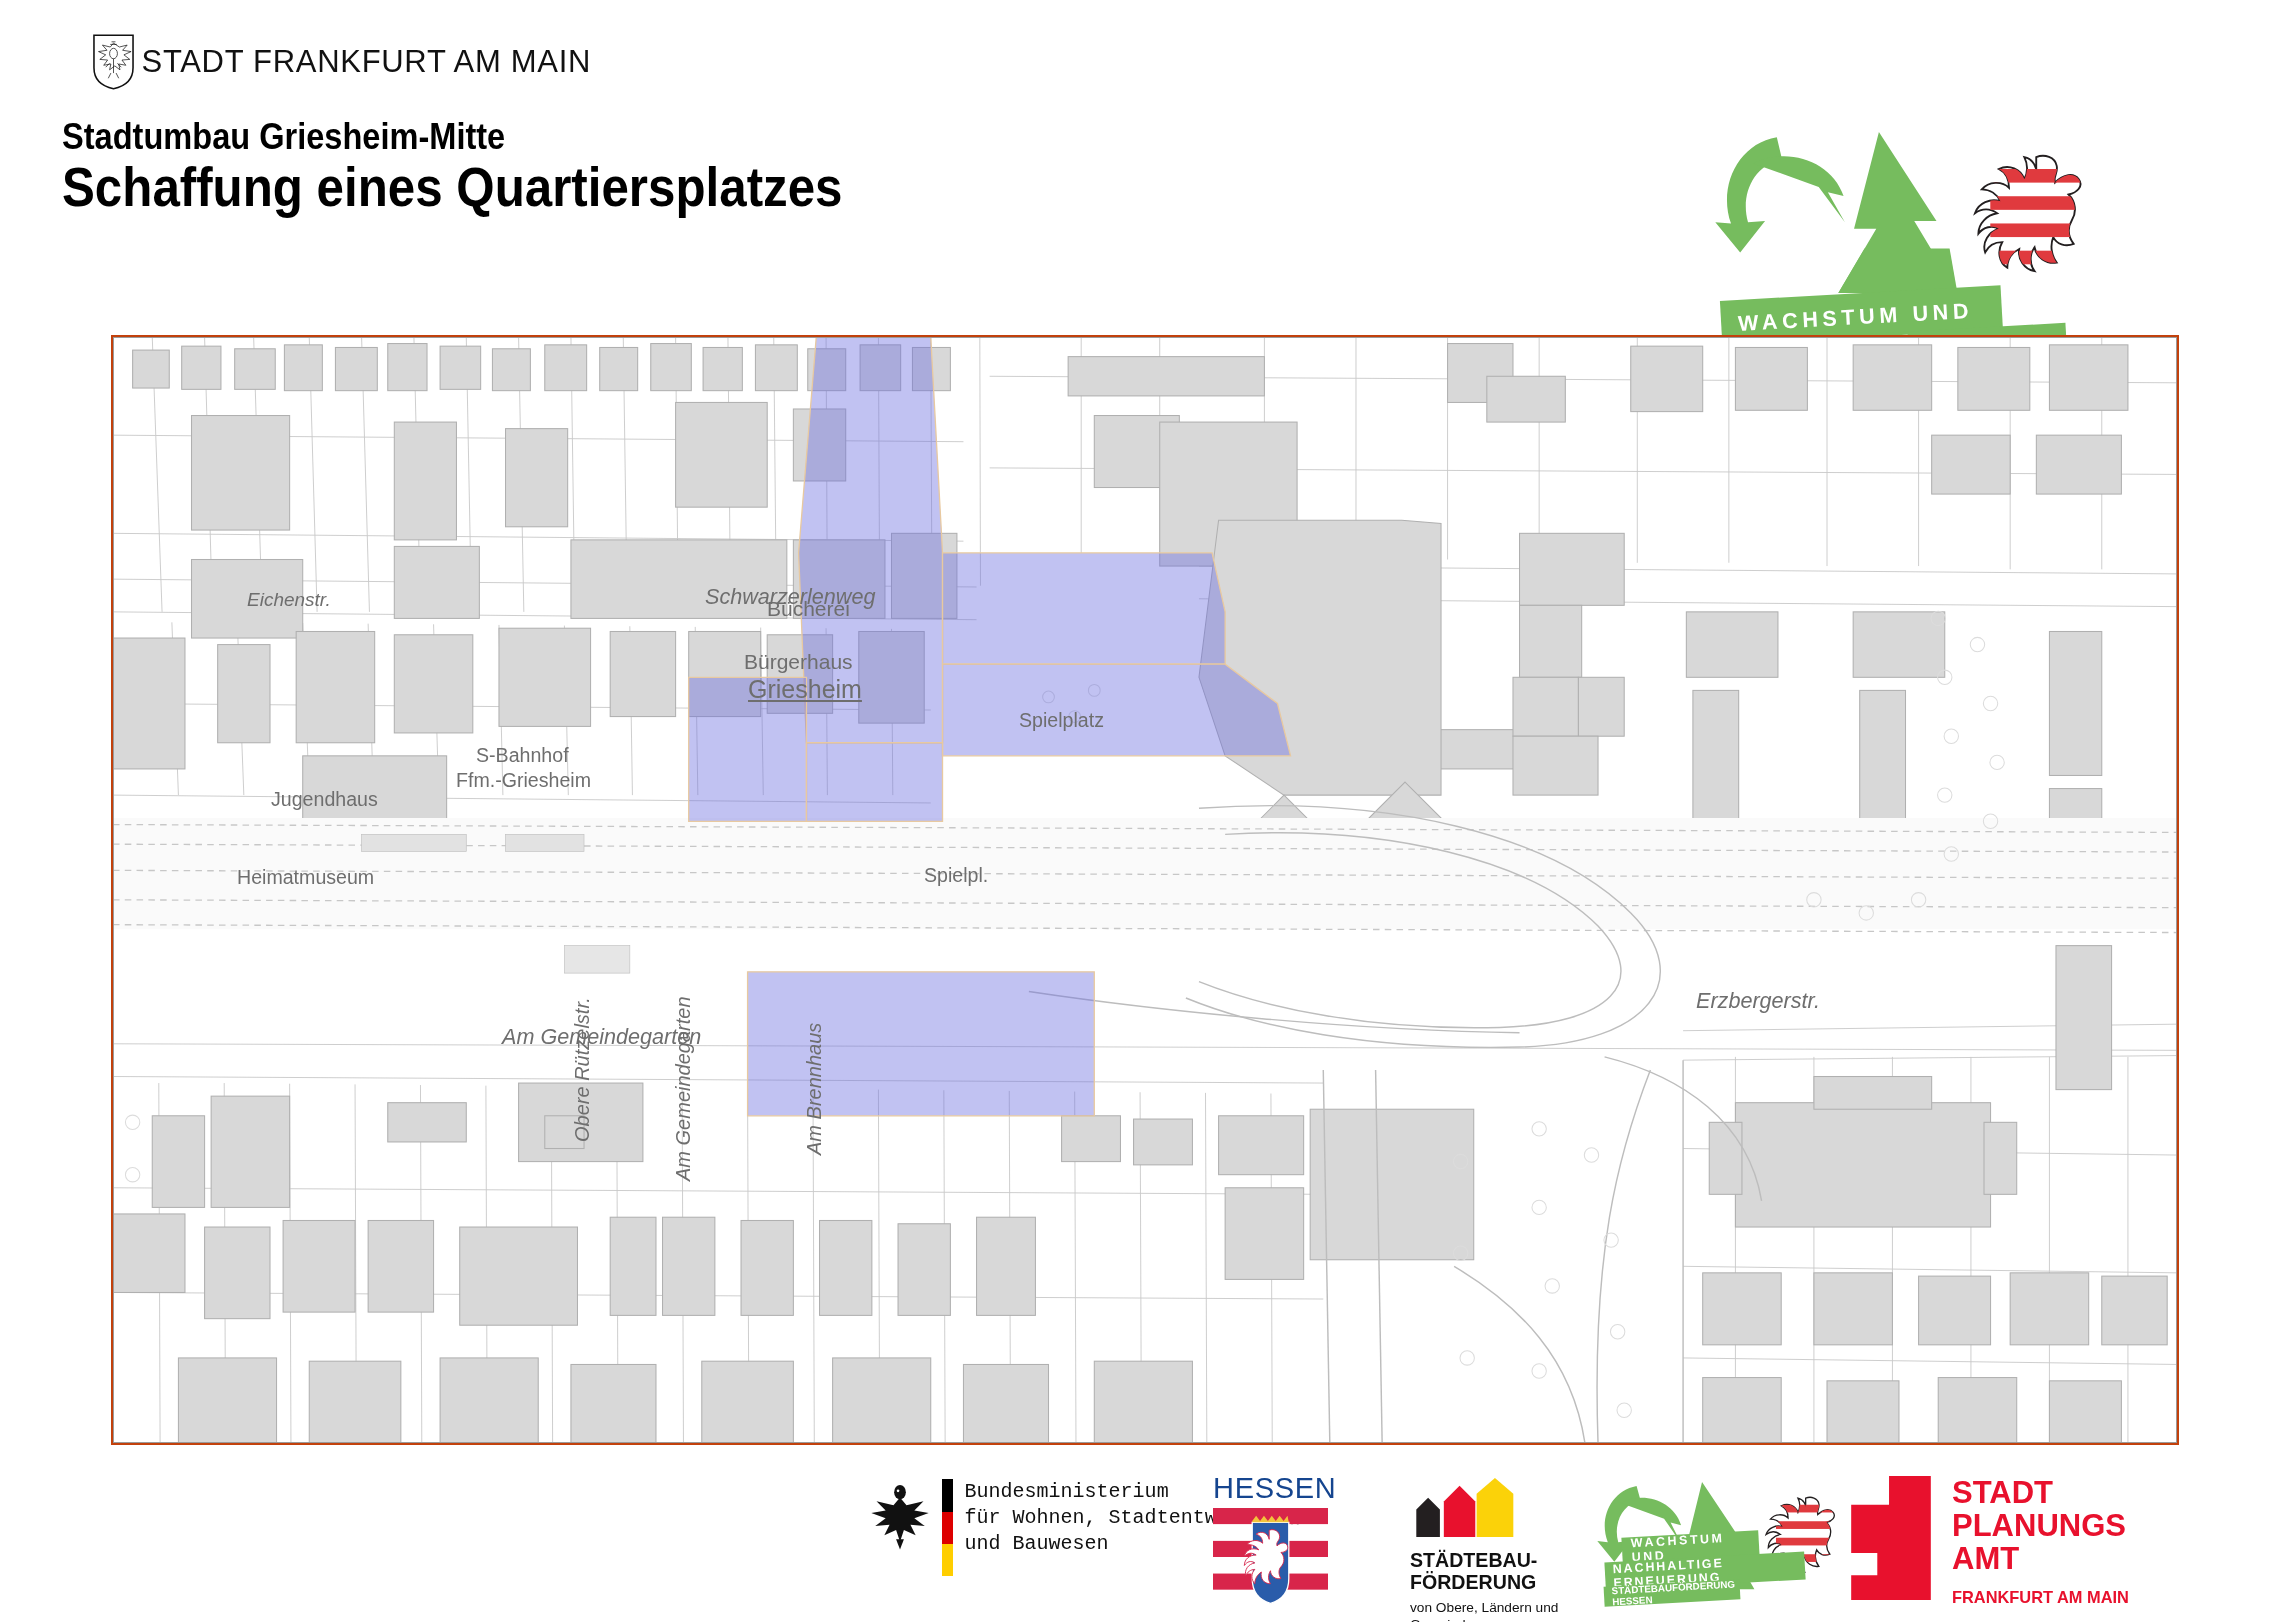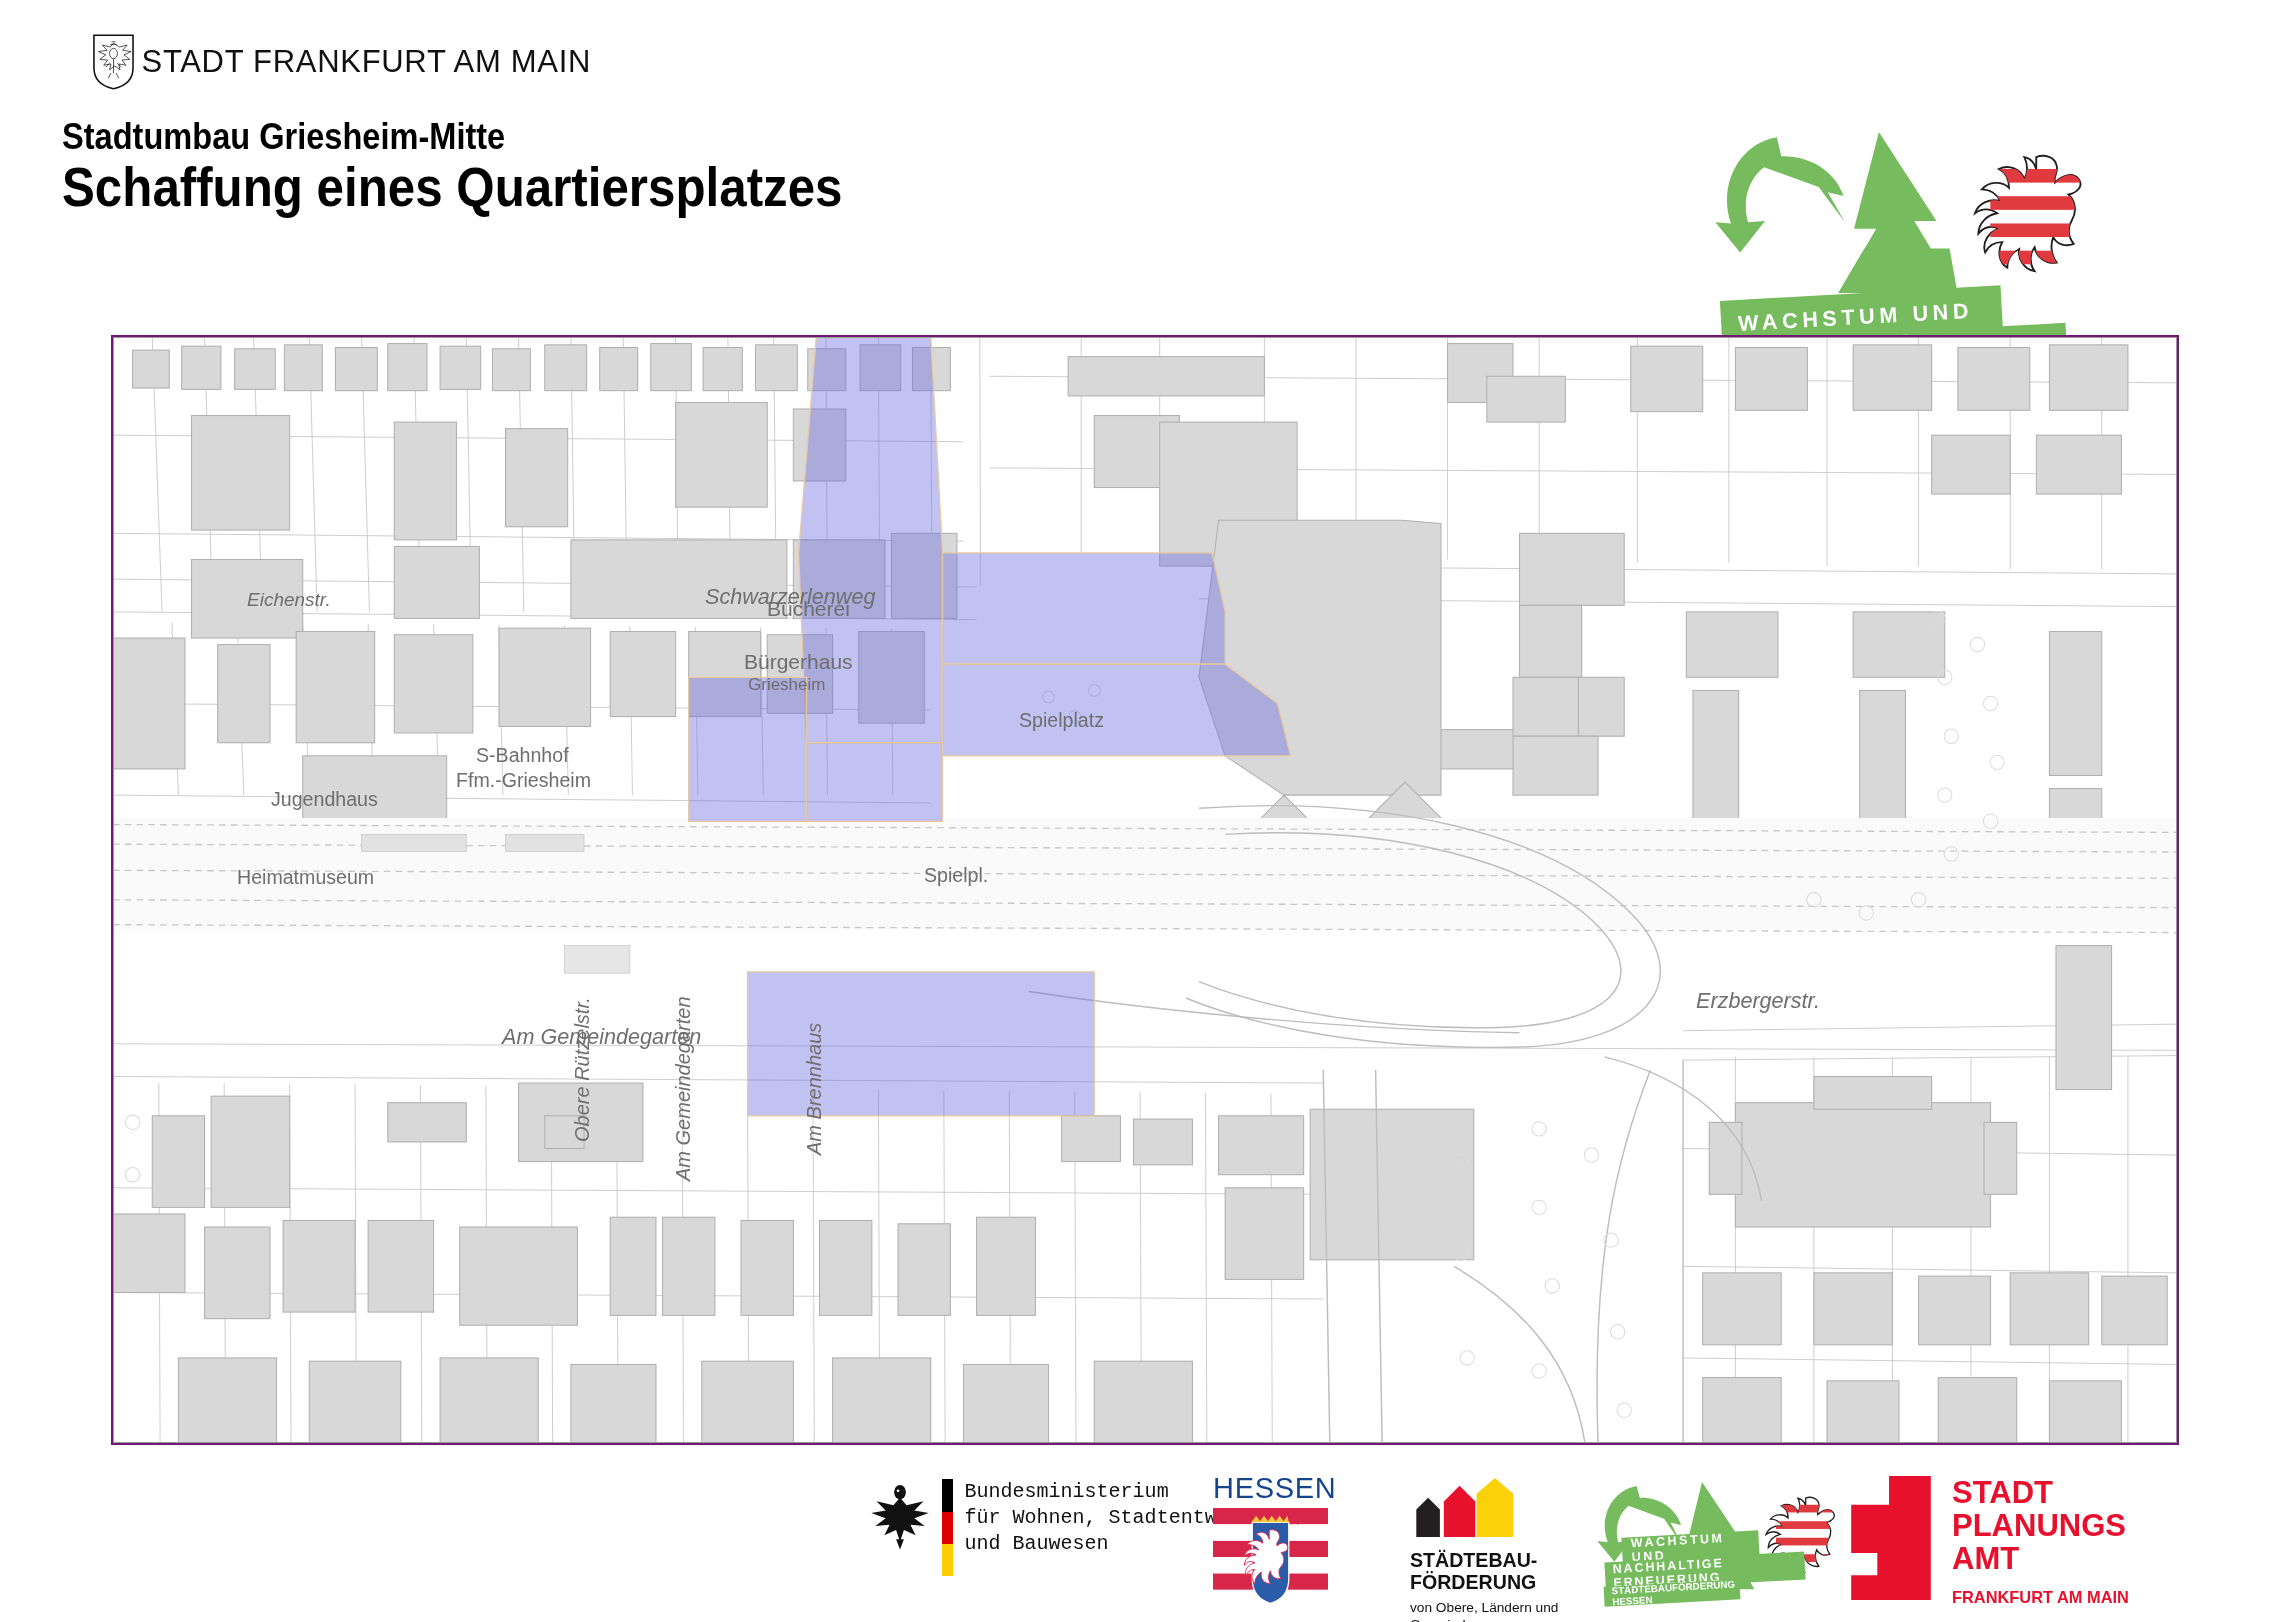--- a/index.html
+++ b/index.html
@@ -36,21 +36,21 @@
       display:flex;align-items:center;box-sizing:border-box;}
   .wl-b1{left:6.5px;top:169px;width:281px;height:47px;transform:rotate(-3.2deg);
       font-size:21.6px;letter-spacing:4.6px;padding-left:17px;}
   .wl-b2{left:-13px;top:209px;width:366px;height:47px;transform:rotate(-3.2deg);
       font-size:21.6px;letter-spacing:3.9px;padding-left:14.4px;}
   .wl-b3{left:-14.4px;top:255px;width:255px;height:34px;transform:rotate(-3.2deg);
       font-size:17px;letter-spacing:0.3px;padding-left:14.4px;}
 
   
   #map-frame{position:absolute;left:111px;top:335px;width:2064px;height:1106px;
-      border:2px solid #701a75;background:#86efac;overflow:hidden;}
+      border:2px solid #c2410c;background:#86efac;overflow:hidden;}
   #map-canvas{position:absolute;left:0;top:0;width:100%;height:100%;}
 
   .map-label{position:absolute;color:#6e6e6e;font-style:italic;
       font-family:"Liberation Sans",sans-serif;white-space:nowrap;pointer-events:none;}
   .poi-label{position:absolute;color:#6e6e6e;font-style:normal;
       font-family:"Liberation Sans",sans-serif;white-space:nowrap;pointer-events:none;}
 
   
   #footer{position:absolute;left:0;top:1465px;width:2295px;height:157px;}
 
@@ -460,21 +460,21 @@
   <div class="map-label" style="left:134px;top:252px;font-size:19px;">Eichenstr.</div>
   <div class="map-label" style="left:592px;top:247px;font-size:21.6px;">Schwarzerlenweg</div>
   <div class="map-label" style="left:1583px;top:651px;font-size:21.6px;">Erzbergerstr.</div>
   <div class="map-label" style="left:389px;top:687px;font-size:21.6px;">Am Gemeindegarten</div>
   <div class="map-label" style="left:458px;top:805px;font-size:20px;transform:rotate(-90deg);transform-origin:left top;">Obere Rützelstr.</div>
   <div class="map-label" style="left:559px;top:844px;font-size:20px;transform:rotate(-90deg);transform-origin:left top;">Am Gemeindegarten</div>
   <div class="map-label" style="left:690px;top:818px;font-size:20px;transform:rotate(-90deg);transform-origin:left top;">Am Brennhaus</div>
 
   <div class="poi-label" style="left:654px;top:260px;font-size:21px;">Bücherei</div>
   <div class="poi-label" style="left:631px;top:313px;font-size:21px;">Bürgerhaus</div>
-  <div class="poi-label" style="left:635px;top:338px;font-size:17px;">Griesheim</div>
+  <div class="poi-label" style="left:635px;top:338px;font-size:25px;text-decoration:underline;">Griesheim</div>
   <div class="poi-label" style="left:906px;top:372px;font-size:19.6px;">Spielplatz</div>
   <div class="poi-label" style="left:363px;top:407px;font-size:19.6px;">S-Bahnhof</div>
   <div class="poi-label" style="left:343px;top:432px;font-size:19.6px;">Ffm.-Griesheim</div>
   <div class="poi-label" style="left:147px;top:451px;font-size:19.6px;margin-left:11px;">Jugendhaus</div>
   <div class="poi-label" style="left:124px;top:529px;font-size:19.6px;">Heimatmuseum</div>
   <div class="poi-label" style="left:811px;top:527px;font-size:19.6px;">Spielpl.</div>
 </div>
 
 <div id="footer">
 

